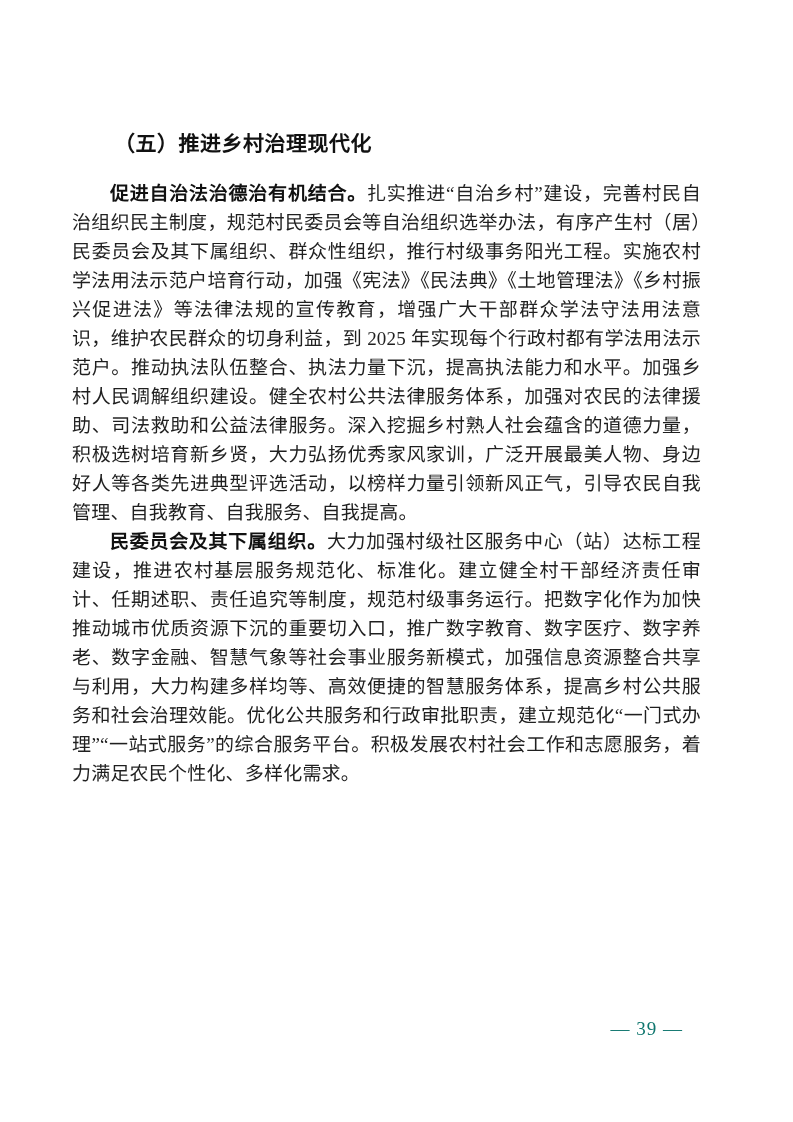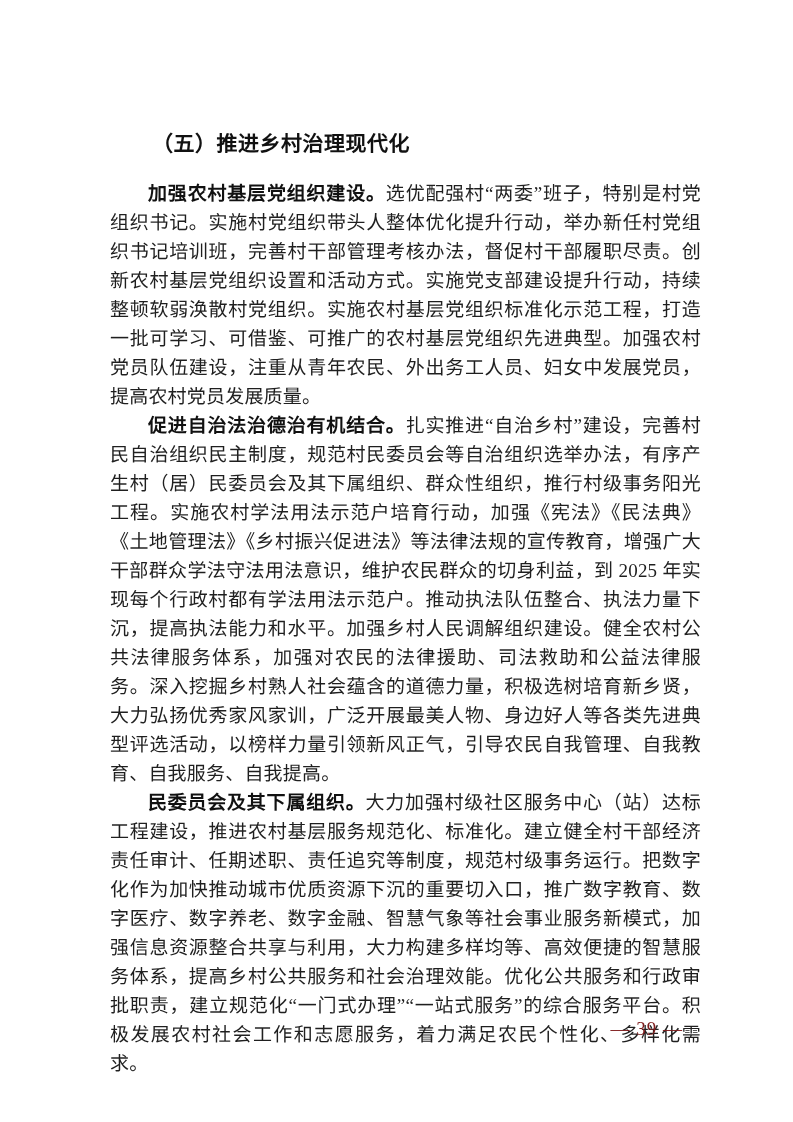--- a/index.html
+++ b/index.html
@@ -10,21 +10,21 @@
     font-family: "Liberation Serif", "DejaVu Serif", serif;
     background: #e9e9e9;
   }
   .page {
     position: relative;
     width: 793px;
     height: 1122px;
     margin: 0 auto;
     background: #ffffff;
     box-sizing: border-box;
-    padding: 130px 92px 0 110px;
+    padding: 130px 92px 0 72px;
     overflow: hidden;
   }
   .section-heading {
     font-family: "Liberation Sans", "DejaVu Sans", sans-serif;
     font-size: 21px;
     font-weight: 700;
     line-height: 28px;
     letter-spacing: 0.5px;
     color: #111111;
     margin: 0 0 21px 0;
@@ -43,33 +43,32 @@
   .paragraph-lead {
     font-weight: 700;
     color: #111111;
   }
   .page-number {
     position: absolute;
     top: 1014px;
     right: 110px;
     font-size: 19px;
     line-height: 29px;
-    color: #7f1d1d;
+    color: #0f766e;
     letter-spacing: 1px;
     white-space: nowrap;
   }
 </style>
 </head>
 <body>
 
 <div class="page" style="background: rgb(255, 255, 255); color: rgb(31, 31, 31);">
 
   <h2 class="section-heading">（五）推进乡村治理现代化</h2>
 
-  <p class="body-paragraph"><span class="paragraph-lead">加强农村基层党组织建设。</span><span>选优配强村“两委”班子，特别是村党组织书记。实施村党组织带头人整体优化提升行动，举办新任村党组织书记培训班，完善村干部管理考核办法，督促村干部履职尽责。创新农村基层党组织设置和活动方式。实施党支部建设提升行动，持续整顿软弱涣散村党组织。实施农村基层党组织标准化示范工程，打造一批可学习、可借鉴、可推广的农村基层党组织先进典型。加强农村党员队伍建设，注重从青年农民、外出务工人员、妇女中发展党员，提高农村党员发展质量。</span></p>
 
   <p class="body-paragraph"><span class="paragraph-lead">促进自治法治德治有机结合。</span><span>扎实推进“自治乡村”建设，完善村民自治组织民主制度，规范村民委员会等自治组织选举办法，有序产生村（居）民委员会及其下属组织、群众性组织，推行村级事务阳光工程。实施农村学法用法示范户培育行动，加强《宪法》《民法典》《土地管理法》《乡村振兴促进法》等法律法规的宣传教育，增强广大干部群众学法守法用法意识，维护农民群众的切身利益，到 2025 年实现每个行政村都有学法用法示范户。推动执法队伍整合、执法力量下沉，提高执法能力和水平。加强乡村人民调解组织建设。健全农村公共法律服务体系，加强对农民的法律援助、司法救助和公益法律服务。深入挖掘乡村熟人社会蕴含的道德力量，积极选树培育新乡贤，大力弘扬优秀家风家训，广泛开展最美人物、身边好人等各类先进典型评选活动，以榜样力量引领新风正气，引导农民自我管理、自我教育、自我服务、自我提高。</span></p>
 
   <p class="body-paragraph"><span class="paragraph-lead">民委员会及其下属组织。</span><span>大力加强村级社区服务中心（站）达标工程建设，推进农村基层服务规范化、标准化。建立健全村干部经济责任审计、任期述职、责任追究等制度，规范村级事务运行。把数字化作为加快推动城市优质资源下沉的重要切入口，推广数字教育、数字医疗、数字养老、数字金融、智慧气象等社会事业服务新模式，加强信息资源整合共享与利用，大力构建多样均等、高效便捷的智慧服务体系，提高乡村公共服务和社会治理效能。优化公共服务和行政审批职责，建立规范化“一门式办理”“一站式服务”的综合服务平台。积极发展农村社会工作和志愿服务，着力满足农民个性化、多样化需求。</span></p>
 
   <div class="page-number">— 39 —</div>
 
 </div>
 
 </body></html>

